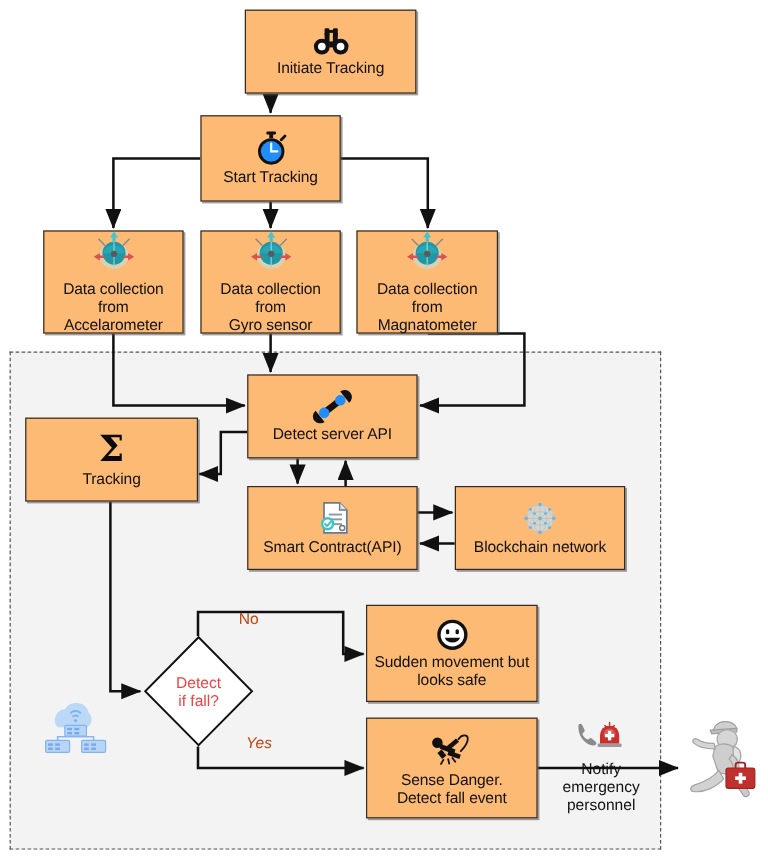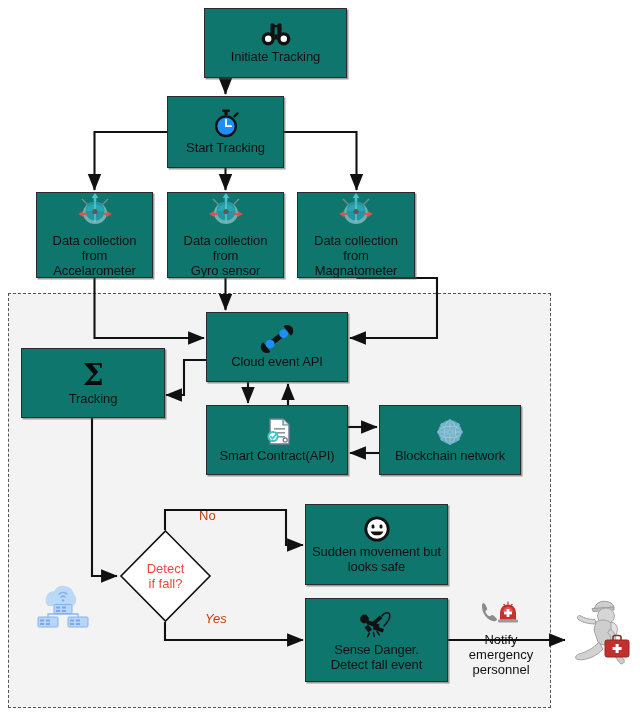--- a/index.html
+++ b/index.html
@@ -27,21 +27,21 @@
   }
   .dashed-region {
     position: absolute;
     border: 1.6px dashed #555555;
     background: #f3f3f3;
     box-sizing: border-box;
   }
   .node {
     position: absolute;
     box-sizing: border-box;
-    background: #0f766e;
+    background: #fdba74;
     border: 1.4px solid #2b2b2b;
     box-shadow: 1.5px 1.5px 0 rgba(80,80,80,0.55);
     display: flex;
     flex-direction: column;
     align-items: center;
     justify-content: center;
   }
   .node .icon {
     display: flex;
     align-items: center;
@@ -257,21 +257,21 @@
       <svg width="34" height="28" viewBox="0 0 34 28" xmlns="http://www.w3.org/2000/svg">
         <g transform="rotate(-38 17 14)">
           <rect x="5" y="11" width="24" height="5.4" rx="2.4" fill="#111111"></rect>
           <path d="M4,8 a5.6,5.6 0 0 0 0,12 z" fill="#111111"></path>
           <circle cx="8.5" cy="13.8" r="4.4" fill="#1f8efa"></circle>
           <path d="M30,8 a5.6,5.6 0 0 1 0,12 z" fill="#111111"></path>
           <circle cx="25.5" cy="13.8" r="4.4" fill="#1f8efa"></circle>
         </g>
       </svg>
     </span>
-    <span class="label">Cloud event API</span>
+    <span class="label">Detect server API</span>
   </div>
 
   <div class="node" style="left:21px; top:348px; width:144px; height:70px;">
     <span class="icon sigma">Σ</span>
     <span class="label">Tracking</span>
   </div>
 
   <div class="node" style="left:206px; top:405px; width:142px; height:70px;">
     <span class="icon">
       <svg width="30" height="30" viewBox="0 0 30 30" xmlns="http://www.w3.org/2000/svg">

